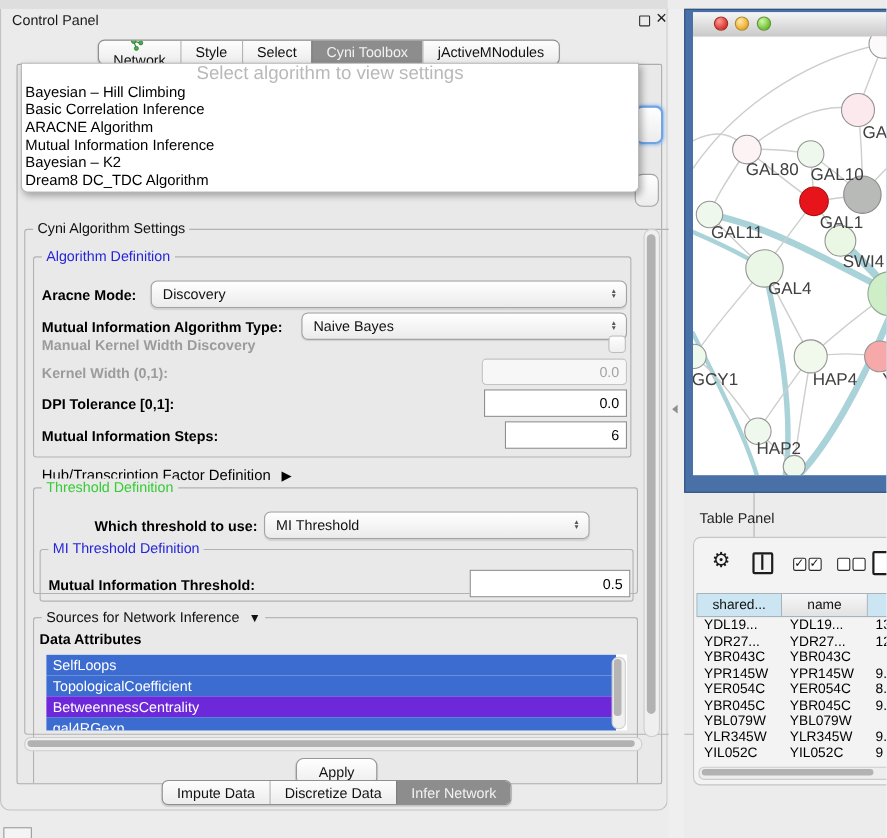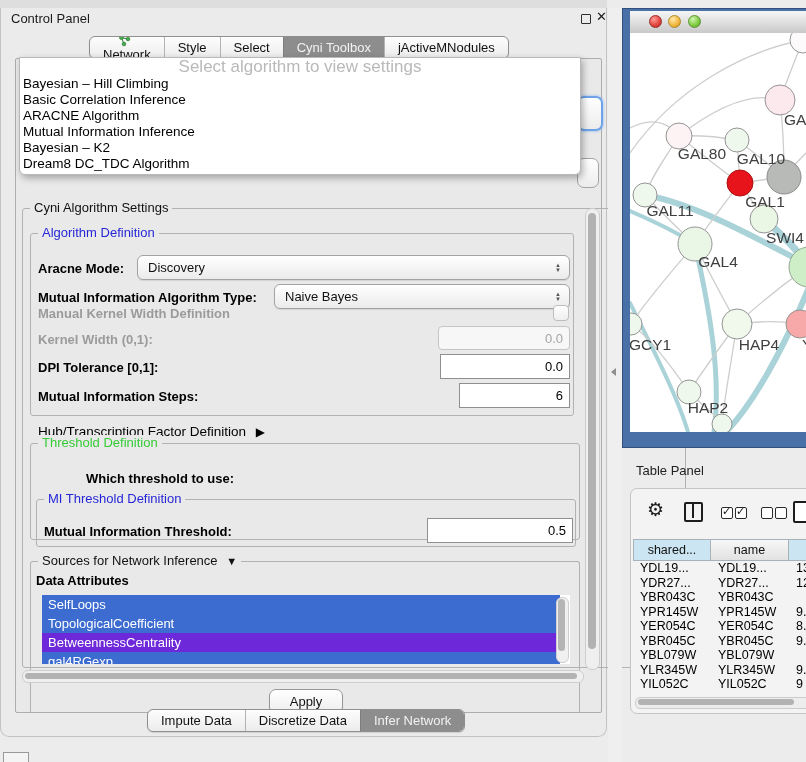--- a/index.html
+++ b/index.html
@@ -184,41 +184,48 @@
 
       <div class="lbl" style="left:22px;top:231px;">Mutual Information Algorithm Type:</div>
       <div class="combo" style="left:258px;top:225px;width:296px;">
         <span>Naive Bayes</span>
         <span class="arrows">
             <span>▲</span>
             <span>▼</span>
           </span>
       </div>
 
-      <div class="lbl dis" style="left:22px;top:247px;">Manual Kernel Width Definition</div>
+      <div class="lbl dis" style="left:22px;top:247px;">Manual Kernel Width Discovery</div>
       <div class="round-cb" style="left:537px;top:246px;"></div>
 
       <div class="lbl dis" style="left:22px;top:273px;">Kernel Width (0,1):</div>
       <div class="field dis" style="left:422px;top:267px;width:132px;">0.0</div>
 
       <div class="lbl" style="left:22px;top:301px;">DPI Tolerance [0,1]:</div>
       <div class="field" style="left:424px;top:295px;width:130px;height:25px;">0.0</div>
 
       <div class="lbl" style="left:22px;top:330px;">Mutual Information Steps:</div>
       <div class="field" style="left:443px;top:324px;width:111px;height:25px;">6</div>
 
       <div class="lbl plain" style="left:22px;top:365px;font-size:13.5px;">
         <span>Hub/Transcription Factor Definition</span>
         <span style="font-size:12px;margin-left:6px;">▶</span>
       </div>
 
       <div class="groupbox" style="left:14px;top:384px;width:550px;height:97px;text-align:right;">
         <div class="grouptitle" style="color:#35cc35;">Threshold Definition</div>
       </div>
       <div class="lbl" style="left:70px;top:412px;">Which threshold to use:</div>
+      <div class="combo" style="left:224px;top:406px;width:296px;">
+        <span>MI Threshold</span>
+        <span class="arrows">
+            <span>▲</span>
+            <span>▼</span>
+          </span>
+      </div>
 
       <div class="groupbox" style="left:20px;top:440px;width:540px;height:48px;">
         <div class="grouptitle" style="color:#2626d8;">MI Threshold Definition</div>
       </div>
       <div class="lbl" style="left:28px;top:465px;">Mutual Information Threshold:</div>
       <div class="field" style="left:411px;top:459px;width:146px;height:25px;">0.5</div>
 
       <div class="groupbox" style="left:14px;top:502px;width:550px;height:151px;border-bottom:none;border-radius:3px 3px 0 0;">
         <div class="grouptitle">
           <span>Sources for Network Inference</span>

